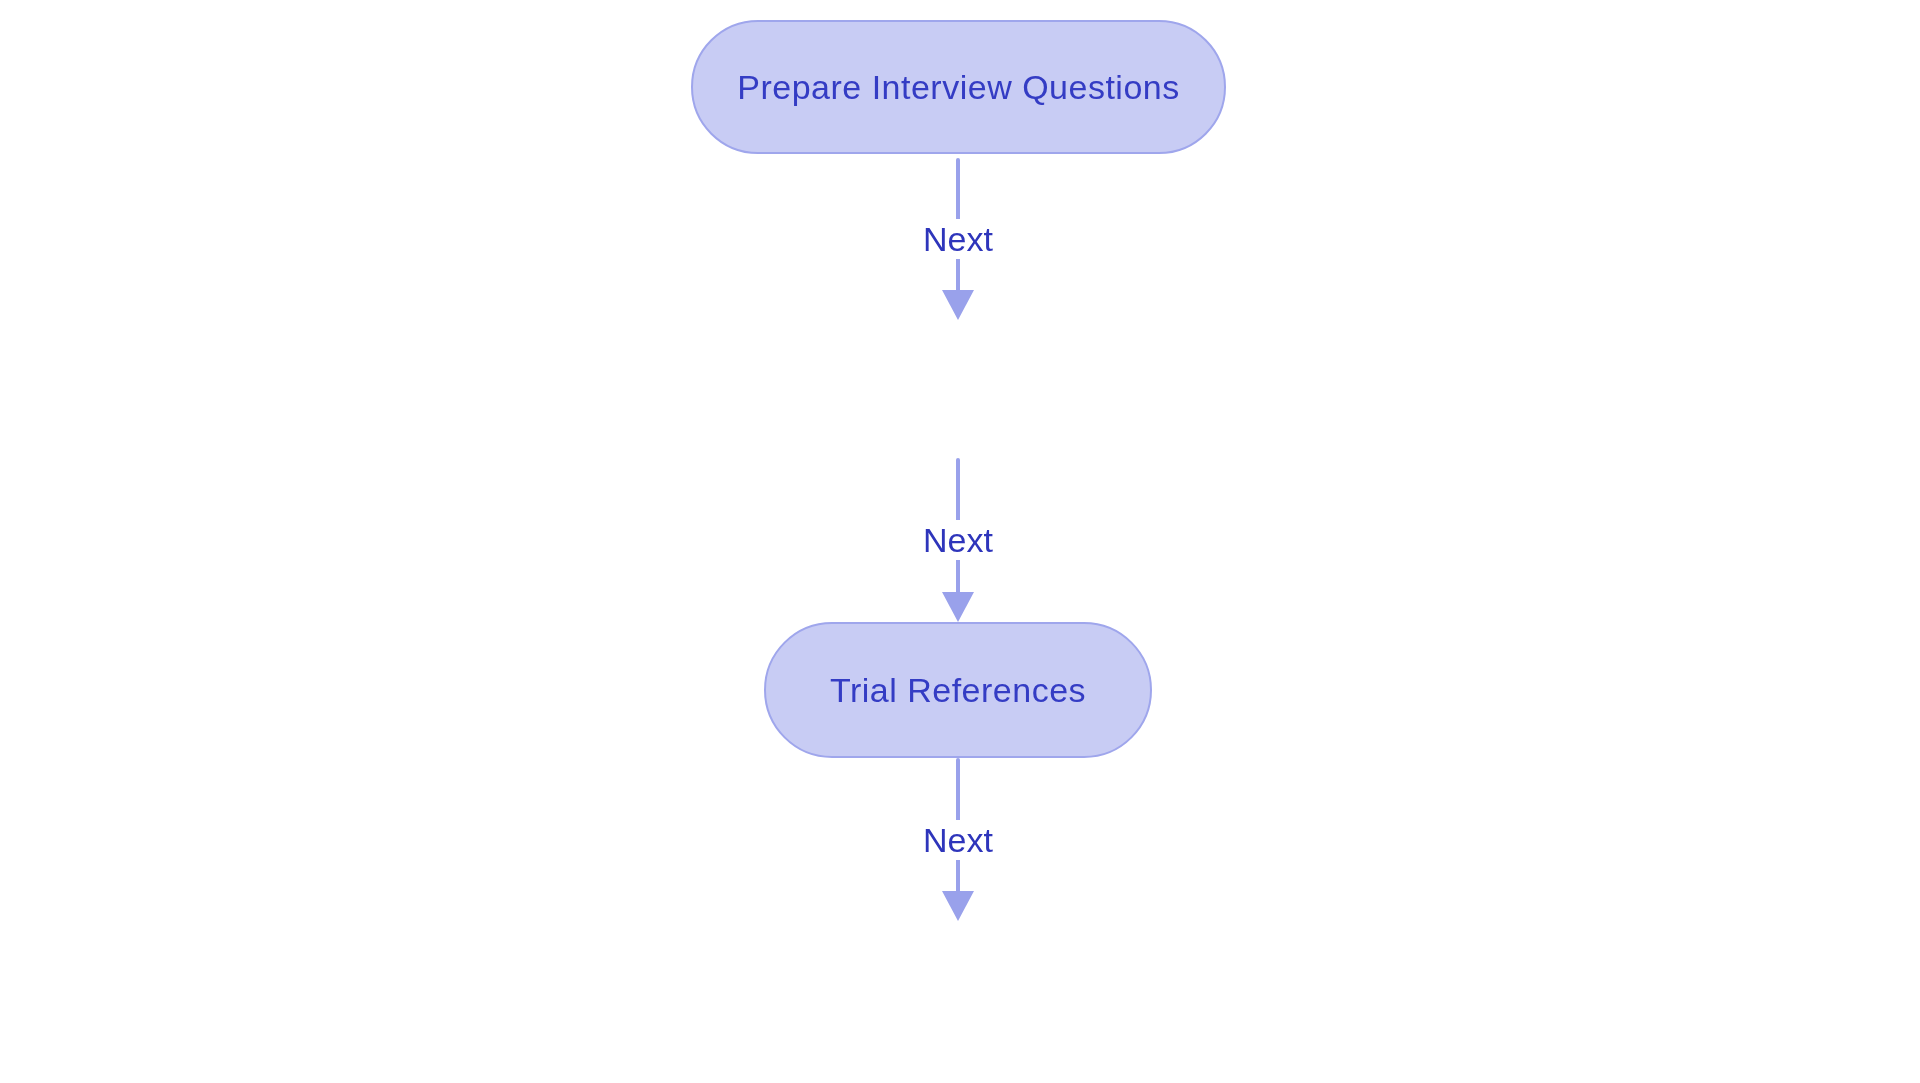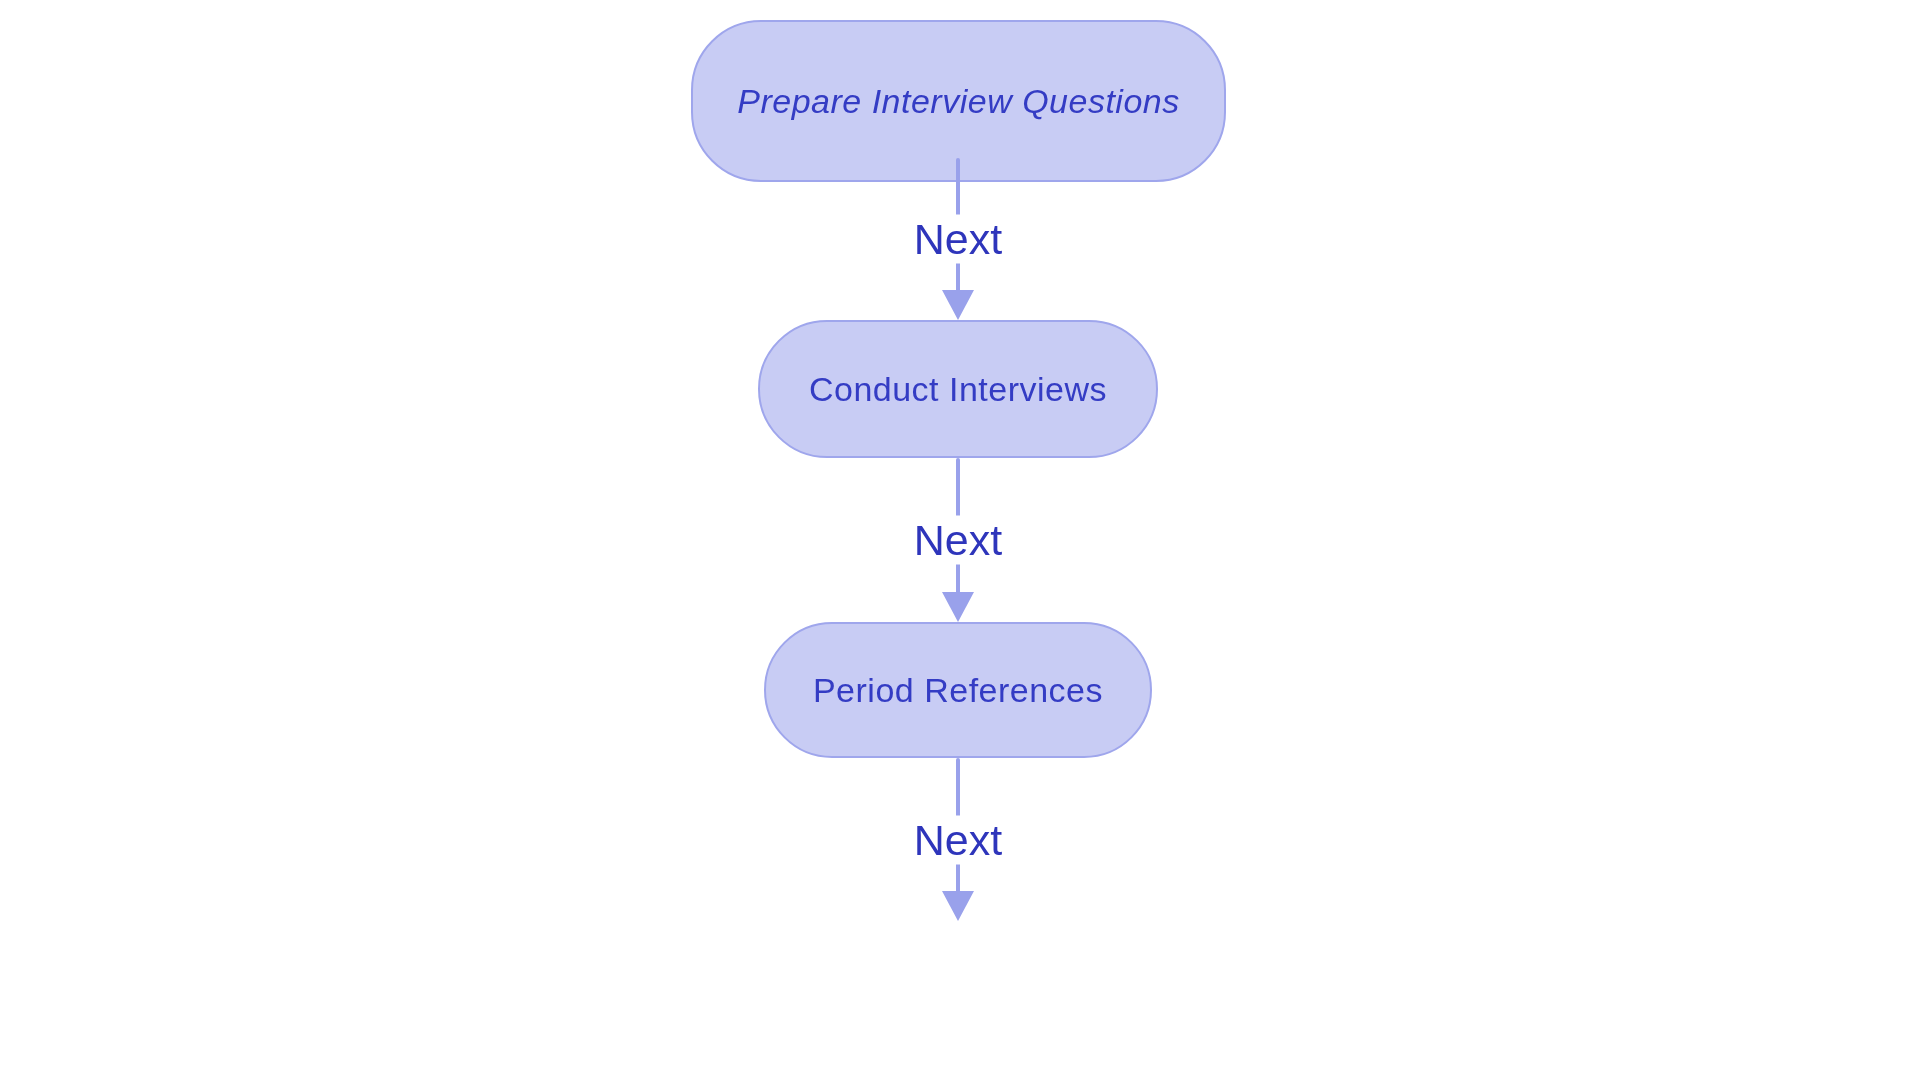--- a/index.html
+++ b/index.html
@@ -55,53 +55,50 @@
     border-right: 16px solid transparent;
     border-top: 30px solid var(--edge-line, #99a1eb);
   }
   .edge-label {
     position: absolute;
     left: 50%;
     top: 50%;
     transform: translate(-50%, -50%);
     background: var(--edge-label-bg, #ffffff);
     color: var(--edge-label-text, #2e35bb);
-    font-size: 43px;
+    font-size: 34px;
     line-height: 1.0;
     padding: 3px 8px;
     white-space: nowrap;
   }
 </style>
 </head>
 <body>
 
 <div class="canvas">
 
-  <div class="node" style="left:691px; top:20px; width:535px; height:162px;font-style:italic;">
+  <div class="node" style="left:691px; top:20px; width:535px; height:134px;">
     <span class="node-label">Prepare Interview Questions</span>
   </div>
 
   <div class="edge" style="left:938px; top:158px; height:162px;">
     <div class="edge-line"></div>
     <div class="edge-arrowhead"></div>
     <span class="edge-label">Next</span>
   </div>
 
-  <div class="node" style="left:758px; top:320px; width:400px; height:138px;">
-    <span class="node-label">Conduct Interviews</span>
-  </div>
 
   <div class="edge" style="left:938px; top:458px; height:164px;">
     <div class="edge-line"></div>
     <div class="edge-arrowhead"></div>
     <span class="edge-label">Next</span>
   </div>
 
   <div class="node" style="left:764px; top:622px; width:388px; height:136px;">
-    <span class="node-label">Period References</span>
+    <span class="node-label">Trial References</span>
   </div>
 
   <div class="edge" style="left:938px; top:758px; height:163px;">
     <div class="edge-line"></div>
     <div class="edge-arrowhead"></div>
     <span class="edge-label">Next</span>
   </div>
 
 
 </div>

